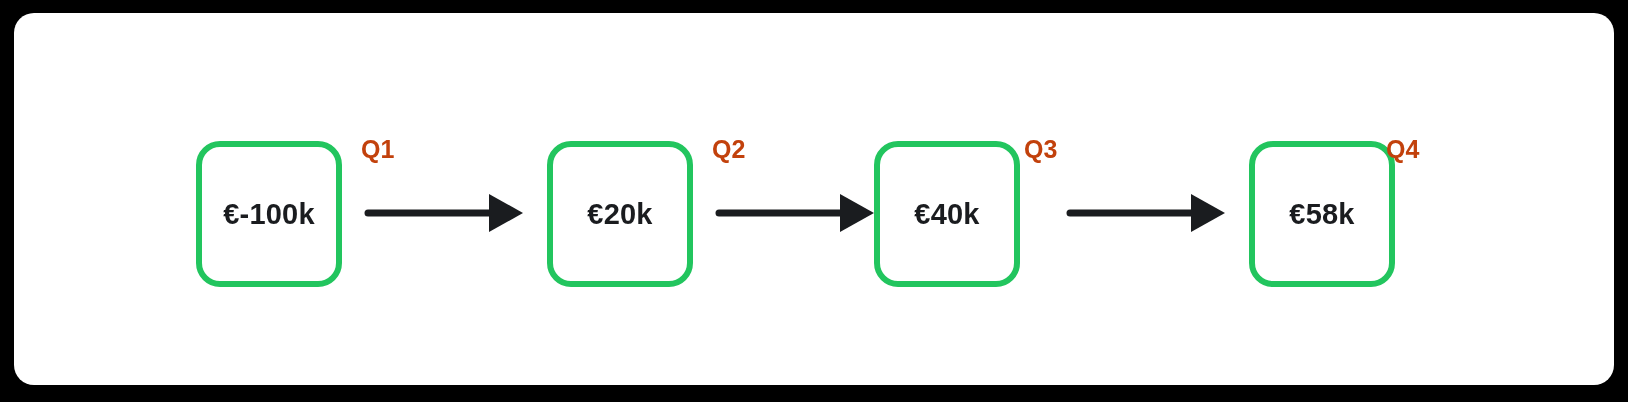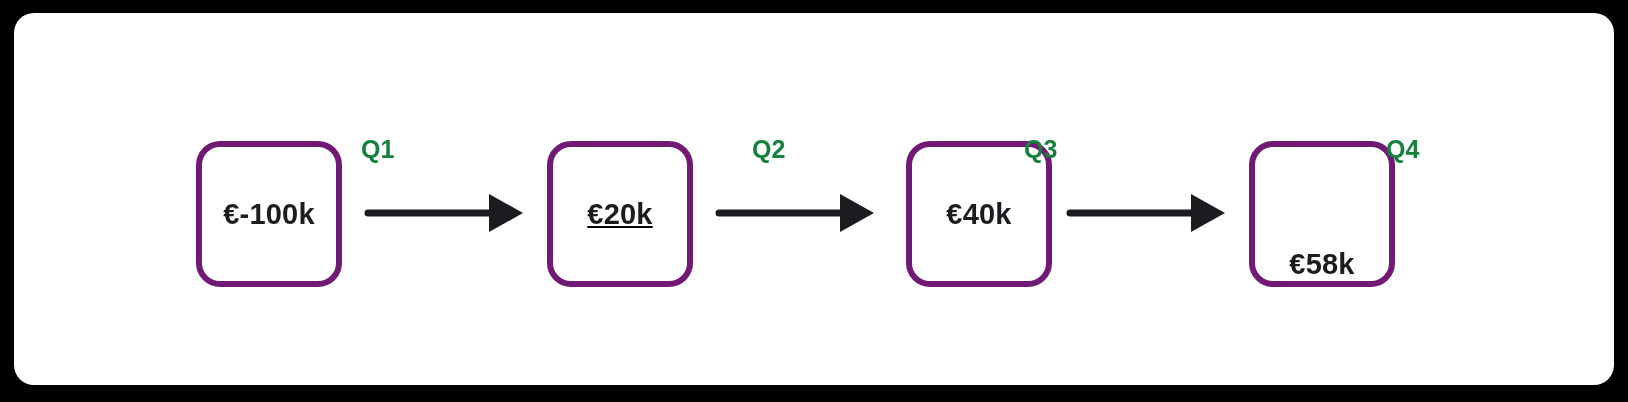--- a/index.html
+++ b/index.html
@@ -23,50 +23,50 @@
     bottom: 17px;
     background: #ffffff;
     border-radius: 20px;
   }
   .node {
     position: absolute;
     top: 128px;
     width: 146px;
     height: 146px;
     box-sizing: border-box;
-    border: 6px solid #701a75;
+    border: 6px solid #22c55e;
     border-radius: 24px;
     background: #ffffff;
     display: flex;
     align-items: center;
     justify-content: center;
   }
   .node .value {
     font-size: 29px;
     font-weight: 700;
     color: #1a1c1f;
     letter-spacing: 0.2px;
     white-space: nowrap;
   }
   .node-q1 { left: 182px; }
-  .node-q2 { left: 533px; text-decoration: underline; }
-  .node-q3 { left: 892px; text-align: right; }
-  .node-q4 { left: 1235px; align-items: flex-end; }
+  .node-q2 { left: 533px; }
+  .node-q3 { left: 860px; text-align: right; }
+  .node-q4 { left: 1235px; }
 
   .qlabel {
     position: absolute;
     top: 124px;
     font-size: 25px;
     font-weight: 700;
-    color: #15803d;
+    color: #c2410c;
     line-height: 1;
     white-space: nowrap;
   }
   .qlabel-1 { left: 347px; }
-  .qlabel-2 { left: 738px; }
+  .qlabel-2 { left: 698px; }
   .qlabel-3 { left: 1010px; }
   .qlabel-4 { left: 1372px; }
 
   .arrow {
     position: absolute;
     top: 177px;
     width: 162px;
     height: 46px;
   }
   .arrow-1 { left: 350px; }

